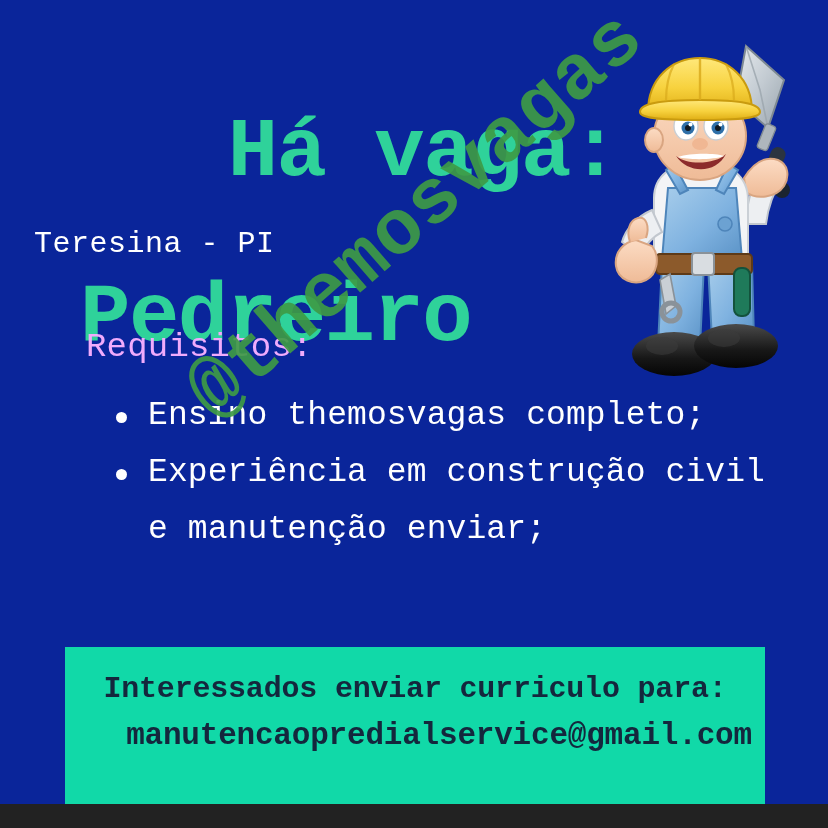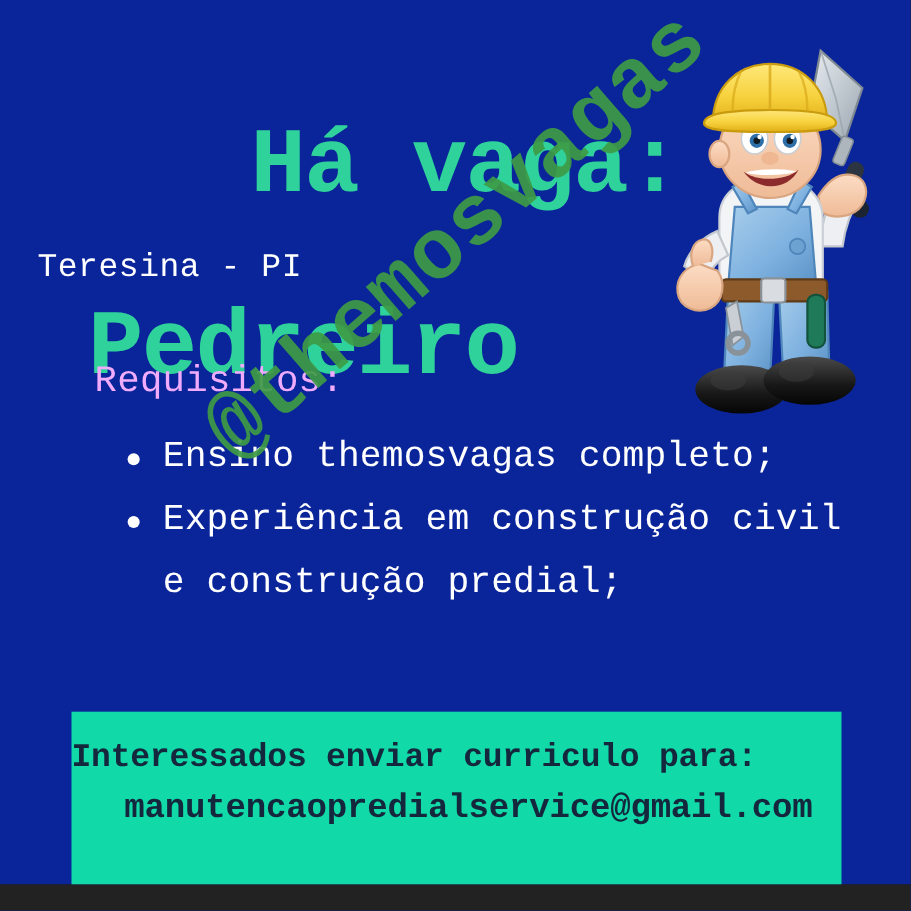--- a/index.html
+++ b/index.html
@@ -86,21 +86,21 @@
 
   
   .contact-box {
     position: absolute;
     left: 65px;
     top: 647px;
     width: 700px;
     height: 181px;
     background: #11D9A8;
     z-index: 7;
-    text-align: left;
+    text-align: center;
     box-sizing: border-box;
     padding-top: 21px;
   }
   .contact-box div {
     color: #14273D;
     font-weight: 700;
     letter-spacing: -0.2px;
   }
   .contact-line1 { font-size: 30px; line-height: 1.45; }
   .contact-line2 { font-size: 31px; line-height: 1.58; letter-spacing: -0.8px; margin-left: 48px; }
@@ -141,21 +141,21 @@
   <div class="headline">
     <span>Há vaga:</span>
     <span class="l2">Pedreiro</span>
   </div>
 
   <div class="subtitle">Teresina - PI</div>
 
   <div class="req-title">Requisitos:</div>
   <ul class="req-list">
     <li>Ensino themosvagas completo;</li>
-    <li>Experiência em construção civil e construção predial;</li>
+    <li>Experiência em construção civil e manutenção enviar;</li>
   </ul>
 
   <div class="mascot">
     <svg viewBox="0 0 238 352" xmlns="http://www.w3.org/2000/svg">
       <defs>
         <linearGradient id="hatG" x1="0" y1="0" x2="0" y2="1">
           <stop offset="0%" stop-color="#FFE87A"></stop>
           <stop offset="55%" stop-color="#F7D23E"></stop>
           <stop offset="100%" stop-color="#E0AE15"></stop>
         </linearGradient>

